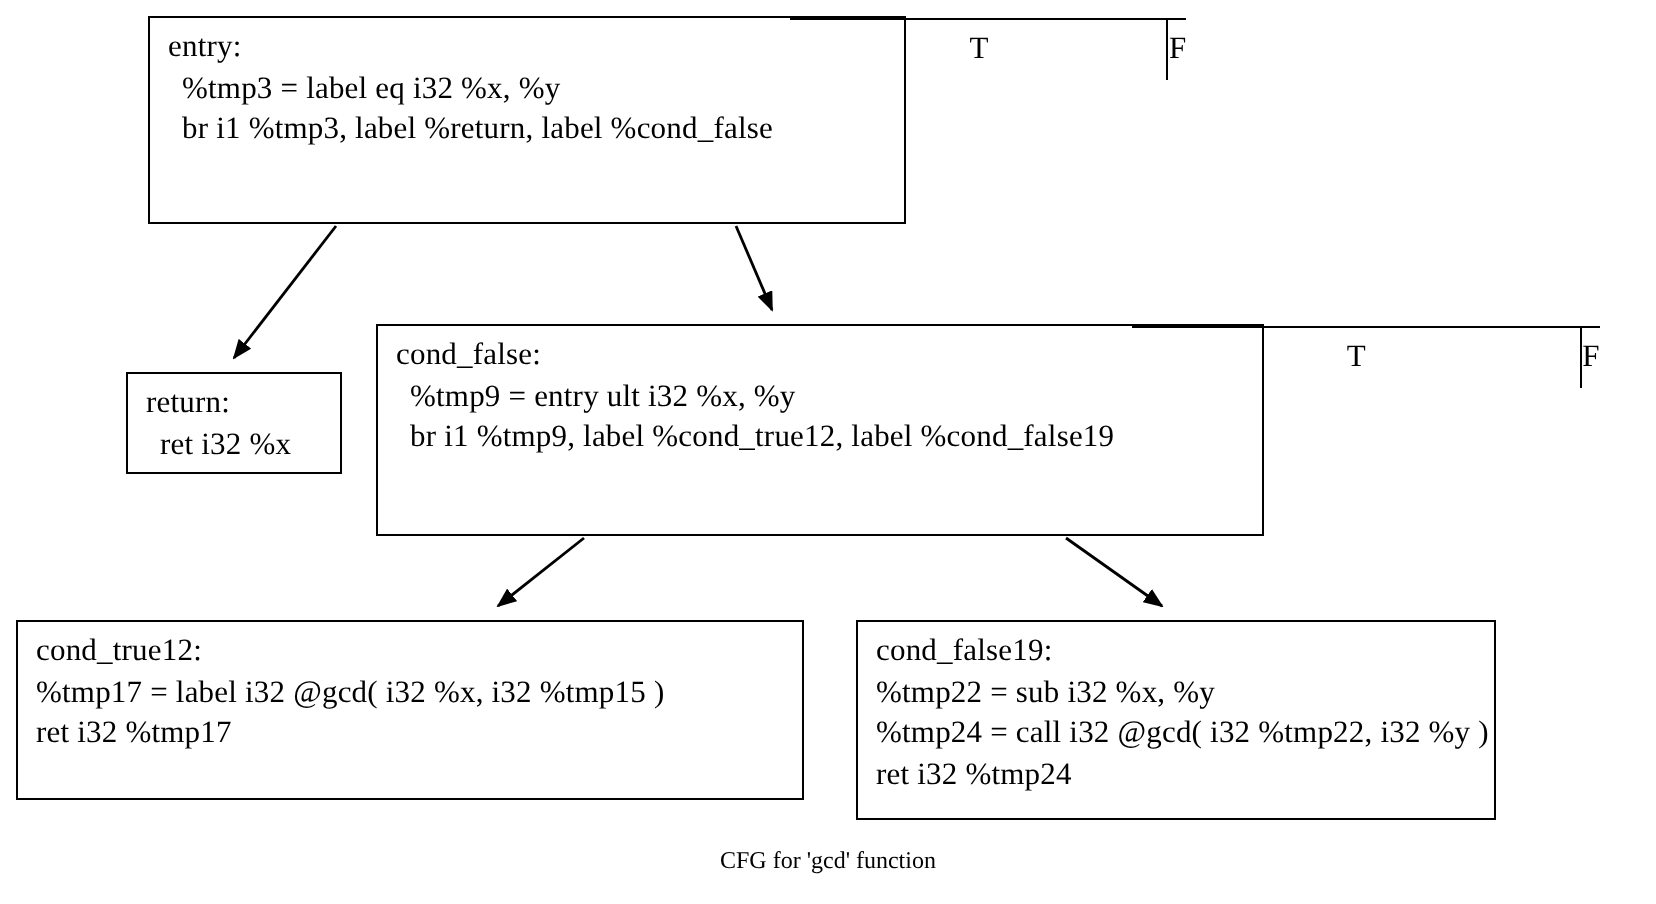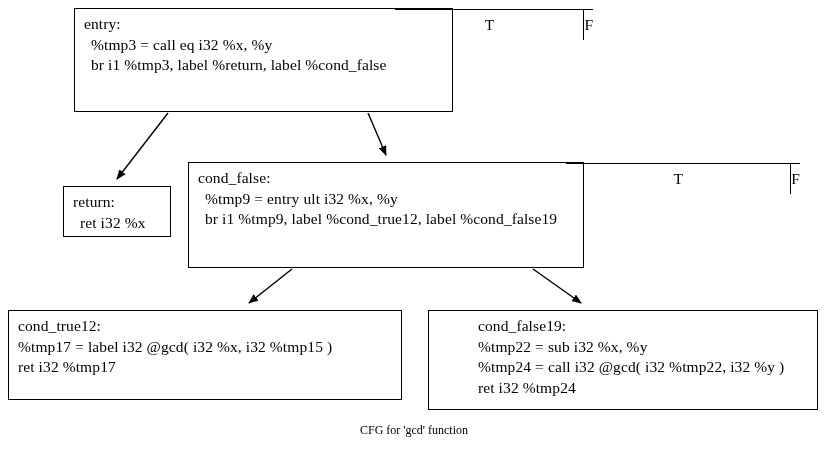--- a/index.html
+++ b/index.html
@@ -92,39 +92,38 @@
   #node-return {
     left: 63px;
     top: 186px;
     width: 108px;
     height: 51px;
   }
 
   #node-cond-false {
     left: 188px;
     top: 162px;
-    width: 396px;
+    width: 444px;
     height: 106px;
   }
   #node-cond-false .ports .port-t { flex: 0 0 224px; }
   #node-cond-false .ports .port-f { flex: 1 1 auto; }
 
   #node-cond-true12 {
     left: 8px;
     top: 310px;
     width: 394px;
     height: 90px;
   }
 
   #node-cond-false19 {
     left: 428px;
     top: 310px;
-    width: 390px;
+    width: 320px;
     height: 100px;
-    padding-left: 40px;
   }
 
   .caption {
     position: absolute;
     left: 0;
     top: 423px;
     width: 828px;
     text-align: center;
     font-size: 12px;
   }
@@ -154,21 +153,21 @@
     </g>
 
     <g>
       <line x1="533" y1="269" x2="581" y2="303" stroke="#000000" stroke-width="1.4" marker-end="url(#arrowhead)"></line>
     </g>
   </svg>
 
   <div class="node" id="node-entry">
     <div class="node-body">
       <div class="code-line">entry:</div>
-      <div class="code-line indented">%tmp3 = call eq i32 %x, %y</div>
+      <div class="code-line indented">%tmp3 = label eq i32 %x, %y</div>
       <div class="code-line indented">br i1 %tmp3, label %return, label %cond_false</div>
     </div>
     <div class="ports">
       <div class="port port-t">T</div>
       <div class="port port-f">F</div>
     </div>
   </div>
 
   <div class="node" id="node-return">
     <div class="node-body">

